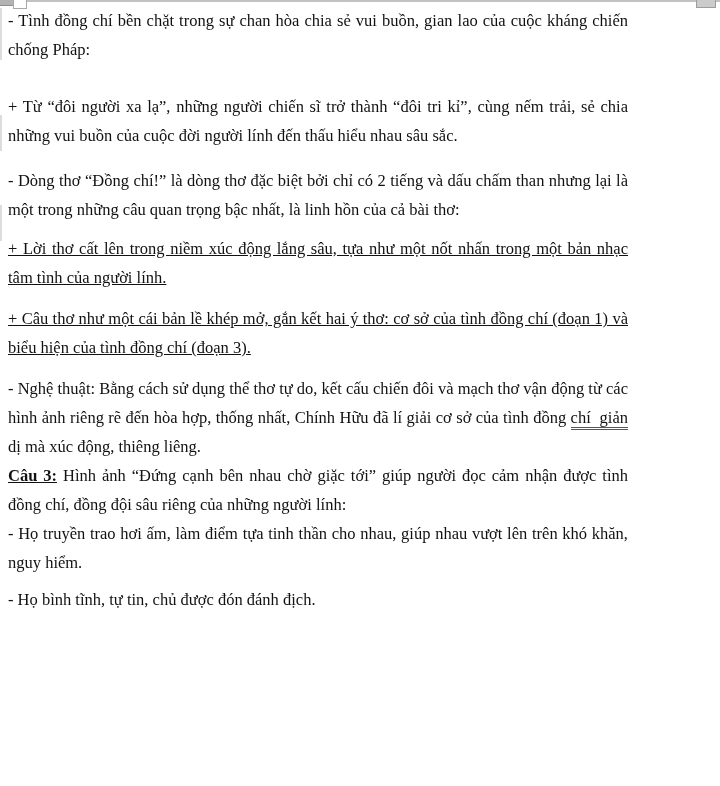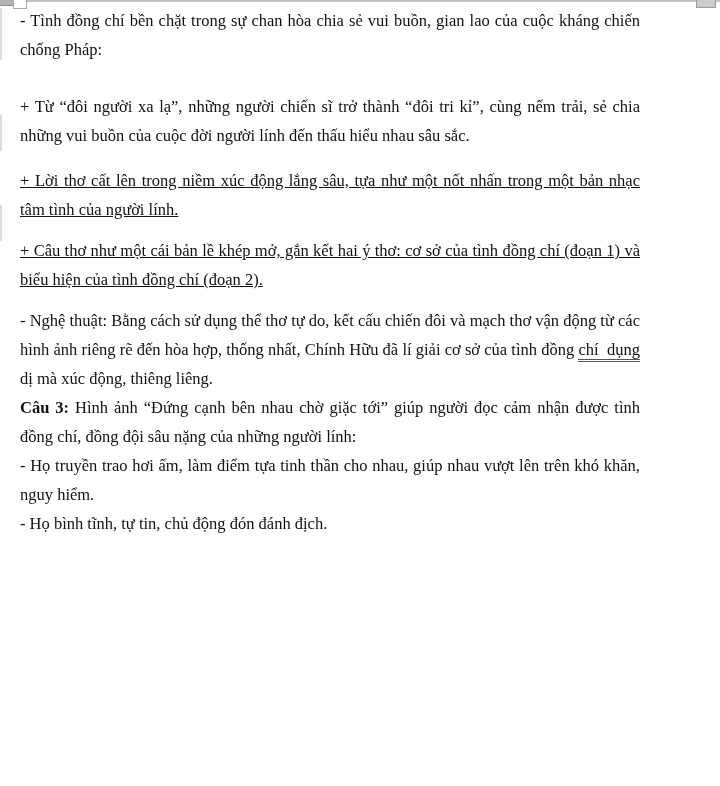--- a/index.html
+++ b/index.html
@@ -48,44 +48,44 @@
     position: absolute;
     left: 0; width: 2px;
     background: #dcdcdc;
   }
   .edge-1 { top: 8px;  height: 52px; }
   .edge-2 { top: 115px; height: 36px; }
   .edge-3 { top: 205px; height: 36px; }
 
   .content {
     position: absolute;
-    top: 6px; left: 12px;
+    top: 6px; left: 0;
     width: 652px;
     padding: 0 24px 0 8px;
     box-sizing: border-box;
   }
   p {
     margin: 0;
     font-size: 16.5px;
     line-height: 29px;
     text-align: justify;
     text-justify: inter-word;
   }
-  .mb2  { margin-bottom: 0; }
+  .mb2  { margin-bottom: 8px; }
   .mb6  { margin-bottom: 6px; }
   .mb10 { margin-bottom: 10px; }
   .mb12 { margin-bottom: 12px; text-decoration: underline; }
   .mb14 { margin-bottom: 14px; }
   .mb16 { margin-bottom: 16px; margin-top: 28px; }
   .grammar {
     white-space: pre-wrap;
     border-bottom: 3px double #2458c5;
     cursor: pointer;
   }
-  .q-label { font-weight: bold; }
+  .q-label { font-weight: bold; text-decoration: underline; }
 </style>
 </head>
 <body>
 
 <div>
 
   <div class="top-line"></div>
   <div class="frag frag-tl1"></div>
   <div class="frag frag-tl2"></div>
   <div class="frag frag-tr"></div>
@@ -93,29 +93,30 @@
   <div class="edge edge-2"></div>
   <div class="edge edge-3"></div>
 
   <div class="content">
 
     <p class="mb6">- Tình đồng chí bền chặt trong sự chan hòa chia sẻ vui buồn, gian lao của cuộc kháng chiến chống Pháp:</p>
 
 
     <p class="mb16">+ Từ “đôi người xa lạ”, những người chiến sĩ trở thành “đôi tri kỉ”, cùng nếm trải, sẻ chia những vui buồn của cuộc đời người lính đến thấu hiểu nhau sâu sắc.</p>
 
+    <p class="mb10">- Dòng thơ “Đồng chí!” là dòng thơ đặc biệt bởi chỉ có 2 tiếng và dấu chấm than nhưng lại là một trong những câu quan trọng bậc nhất, là linh hồn của cả bài thơ:</p>
 
     <p class="mb12">+ Lời thơ cất lên trong niềm xúc động lắng sâu, tựa như một nốt nhấn trong một bản nhạc tâm tình của người lính.</p>
 
 
-    <p class="mb12">+ Câu thơ như một cái bản lề khép mở, gắn kết hai ý thơ: cơ sở của tình đồng chí (đoạn 1) và biểu hiện của tình đồng chí (đoạn 2).</p>
+    <p class="mb12">+ Câu thơ như một cái bản lề khép mở, gắn kết hai ý thơ: cơ sở của tình đồng chí (đoạn 1) và biểu hiện của tình đồng chí (đoạn 3).</p>
 
-    <p><span>- Nghệ thuật: Bằng cách sử dụng thể thơ tự do, kết cấu chiến đôi và mạch thơ vận động từ các hình ảnh riêng rẽ đến hòa hợp, thống nhất, Chính Hữu đã lí giải cơ sở của tình đồng </span><span class="grammar">chí  dụng</span><span> dị mà xúc động, thiêng liêng.</span></p>
+    <p><span>- Nghệ thuật: Bằng cách sử dụng thể thơ tự do, kết cấu chiến đôi và mạch thơ vận động từ các hình ảnh riêng rẽ đến hòa hợp, thống nhất, Chính Hữu đã lí giải cơ sở của tình đồng </span><span class="grammar">chí  giản</span><span> dị mà xúc động, thiêng liêng.</span></p>
 
-    <p><span class="q-label">Câu 3:</span><span> Hình ảnh “Đứng cạnh bên nhau chờ giặc tới” giúp người đọc cảm nhận được tình đồng chí, đồng đội sâu nặng của những người lính:</span></p>
+    <p><span class="q-label">Câu 3:</span><span> Hình ảnh “Đứng cạnh bên nhau chờ giặc tới” giúp người đọc cảm nhận được tình đồng chí, đồng đội sâu riêng của những người lính:</span></p>
 
 
     <p class="mb2">- Họ truyền trao hơi ấm, làm điểm tựa tinh thần cho nhau, giúp nhau vượt lên trên khó khăn, nguy hiểm.</p>
 
-    <p>- Họ bình tĩnh, tự tin, chủ động đón đánh địch.</p>
+    <p>- Họ bình tĩnh, tự tin, chủ được đón đánh địch.</p>
 
   </div>
 </div>
 
 </body></html>

